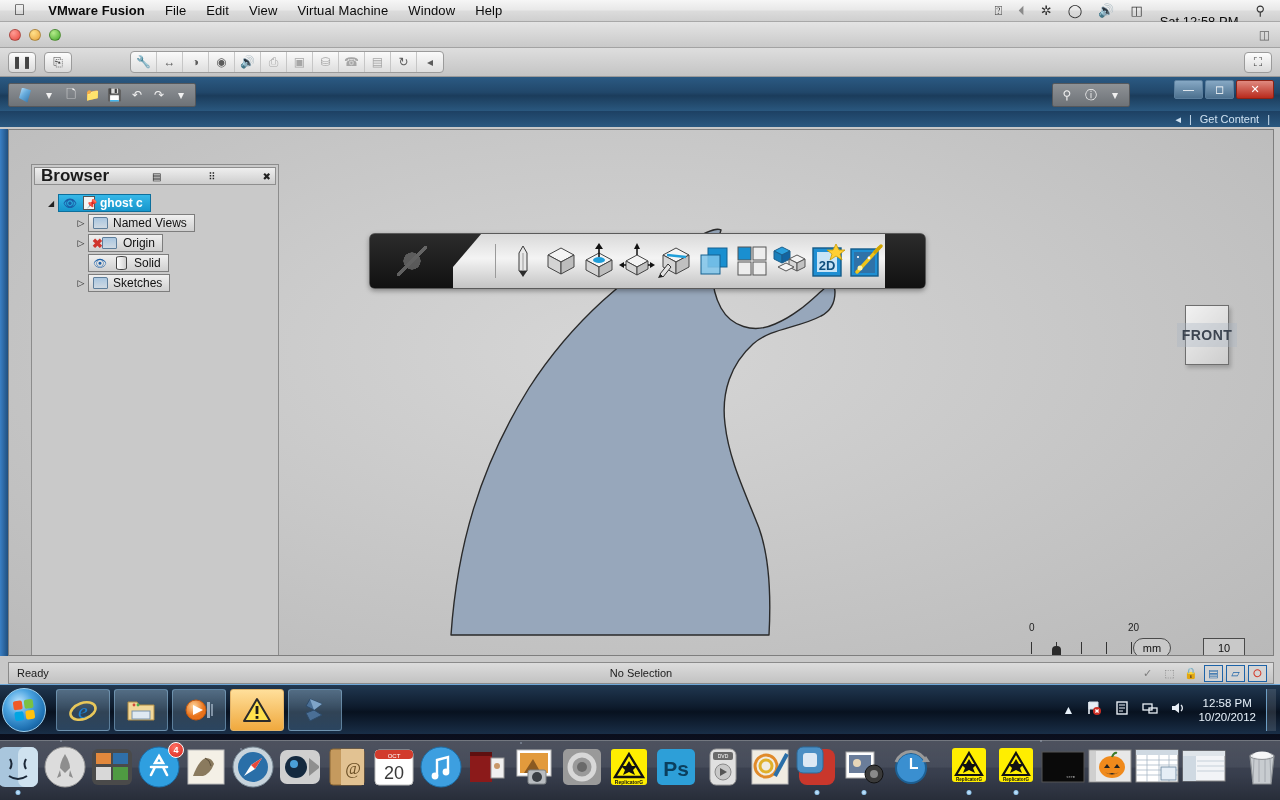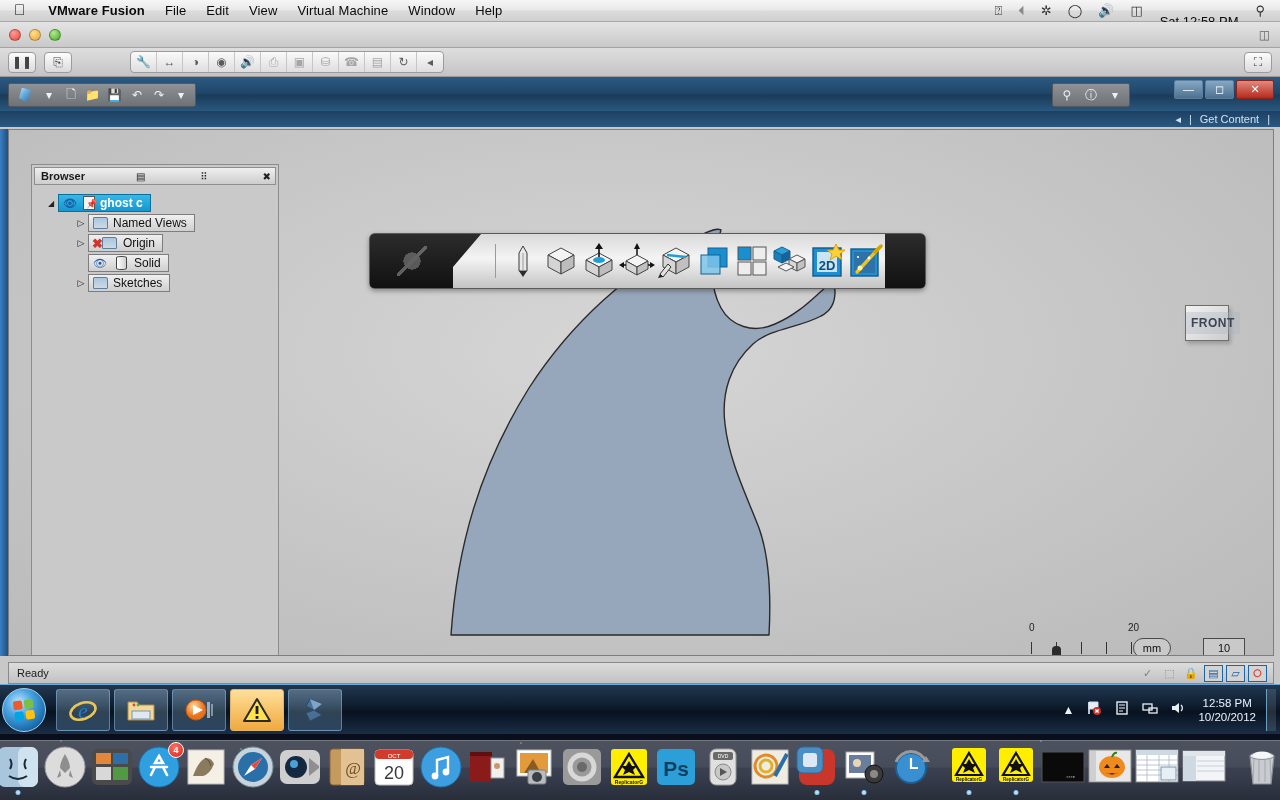--- a/index.html
+++ b/index.html
@@ -146,21 +146,21 @@
   
   .browser-panel {
     position: absolute; left: 22px; top: 86px; width: 248px; height: 512px;
     background: #c9c9c9; border: 1px solid #8c8c8c;
   }
   .browser-head {
     height: 18px; margin: 2px; display: flex; align-items: center;
     background: linear-gradient(to bottom, #efefef, #cdcdcd);
     border: 1px solid #8e8e8e;
   }
-  .browser-head .bh-title { font-size: 11px; font-weight: bold; color: #1a1a1a; padding-left: 6px; }
+  .browser-head .bh-title { font-size: 17px; font-weight: bold; color: #1a1a1a; padding-left: 6px; }
   .browser-head .bh-ico { margin-left: auto; font-size: 10px; color: #222; padding: 0 4px; }
   .tree { padding: 6px 0 0 0; font-size: 12px; color: #111; }
   .tnode { display: flex; align-items: center; height: 20px; padding-left: 12px; }
   .tnode .arrow { width: 14px; font-size: 9px; color: #222; text-align: center; }
   .tnode .arrow.filled { font-size: 8px; }
   .tlabel {
     display: inline-flex; align-items: center; gap: 5px; height: 18px; padding: 0 7px 0 3px;
     background: linear-gradient(to bottom, #f0f0f0, #cfcfcf);
     border: 1px solid #7d7d7d;
   }
@@ -211,25 +211,25 @@
     display: flex; align-items: center; justify-content: center;
   }
   .mt-btn svg { display: block; }
 
   
   .ghost-shape { position: absolute; left: 0; top: 0; }
 
   
   .viewcube {
     position: absolute; right: 44px; top: 175px;
-    width: 44px; height: 36px;
+    width: 44px; height: 60px;
     background: linear-gradient(135deg, #f2f2f2, #cdcdcd);
     border: 1px solid #6e6e6e;
-    display: flex; align-items: center; justify-content: flex-start;
-    font-size: 12px; font-weight: bold; color: #3c4450; letter-spacing: .5px;
+    display: flex; align-items: center; justify-content: center;
+    font-size: 14px; font-weight: bold; color: #3c4450; letter-spacing: .5px;
     box-shadow: 2px 3px 4px rgba(0,0,0,.2);
   }
   .viewcube .face { background: rgba(170,180,195,.35); padding: 4px 5px; }
 
   
   .scale-widget { position: absolute; right: 10px; top: 488px; width: 250px; height: 90px; }
   .sw-lab { position: absolute; font-size: 10px; color: #222; }
   .sw-tick { position: absolute; width: 1px; height: 12px; background: #333; top: 24px; }
   .sw-slider {
     position: absolute; top: 28px; width: 9px; height: 17px;
@@ -632,20 +632,21 @@
           <div class="sw-slider" style="left:39px;"></div>
           <div class="sw-unit">mm</div>
 
           <div class="sw-box sw-zoom">10</div>
         </div>
 
       </div>
 
       <div class="ad-status">
         <div class="st-ready">Ready</div>
+        <div class="st-sel">No Selection</div>
         <div class="st-icons">
           <div class="st-ic">✓</div>
           <div class="st-ic">⬚</div>
           <div class="st-ic">🔒</div>
           <div class="st-ic hl">▤</div>
           <div class="st-ic hl">▱</div>
           <div class="st-ic hl red">⭘</div>
         </div>
       </div>
 

